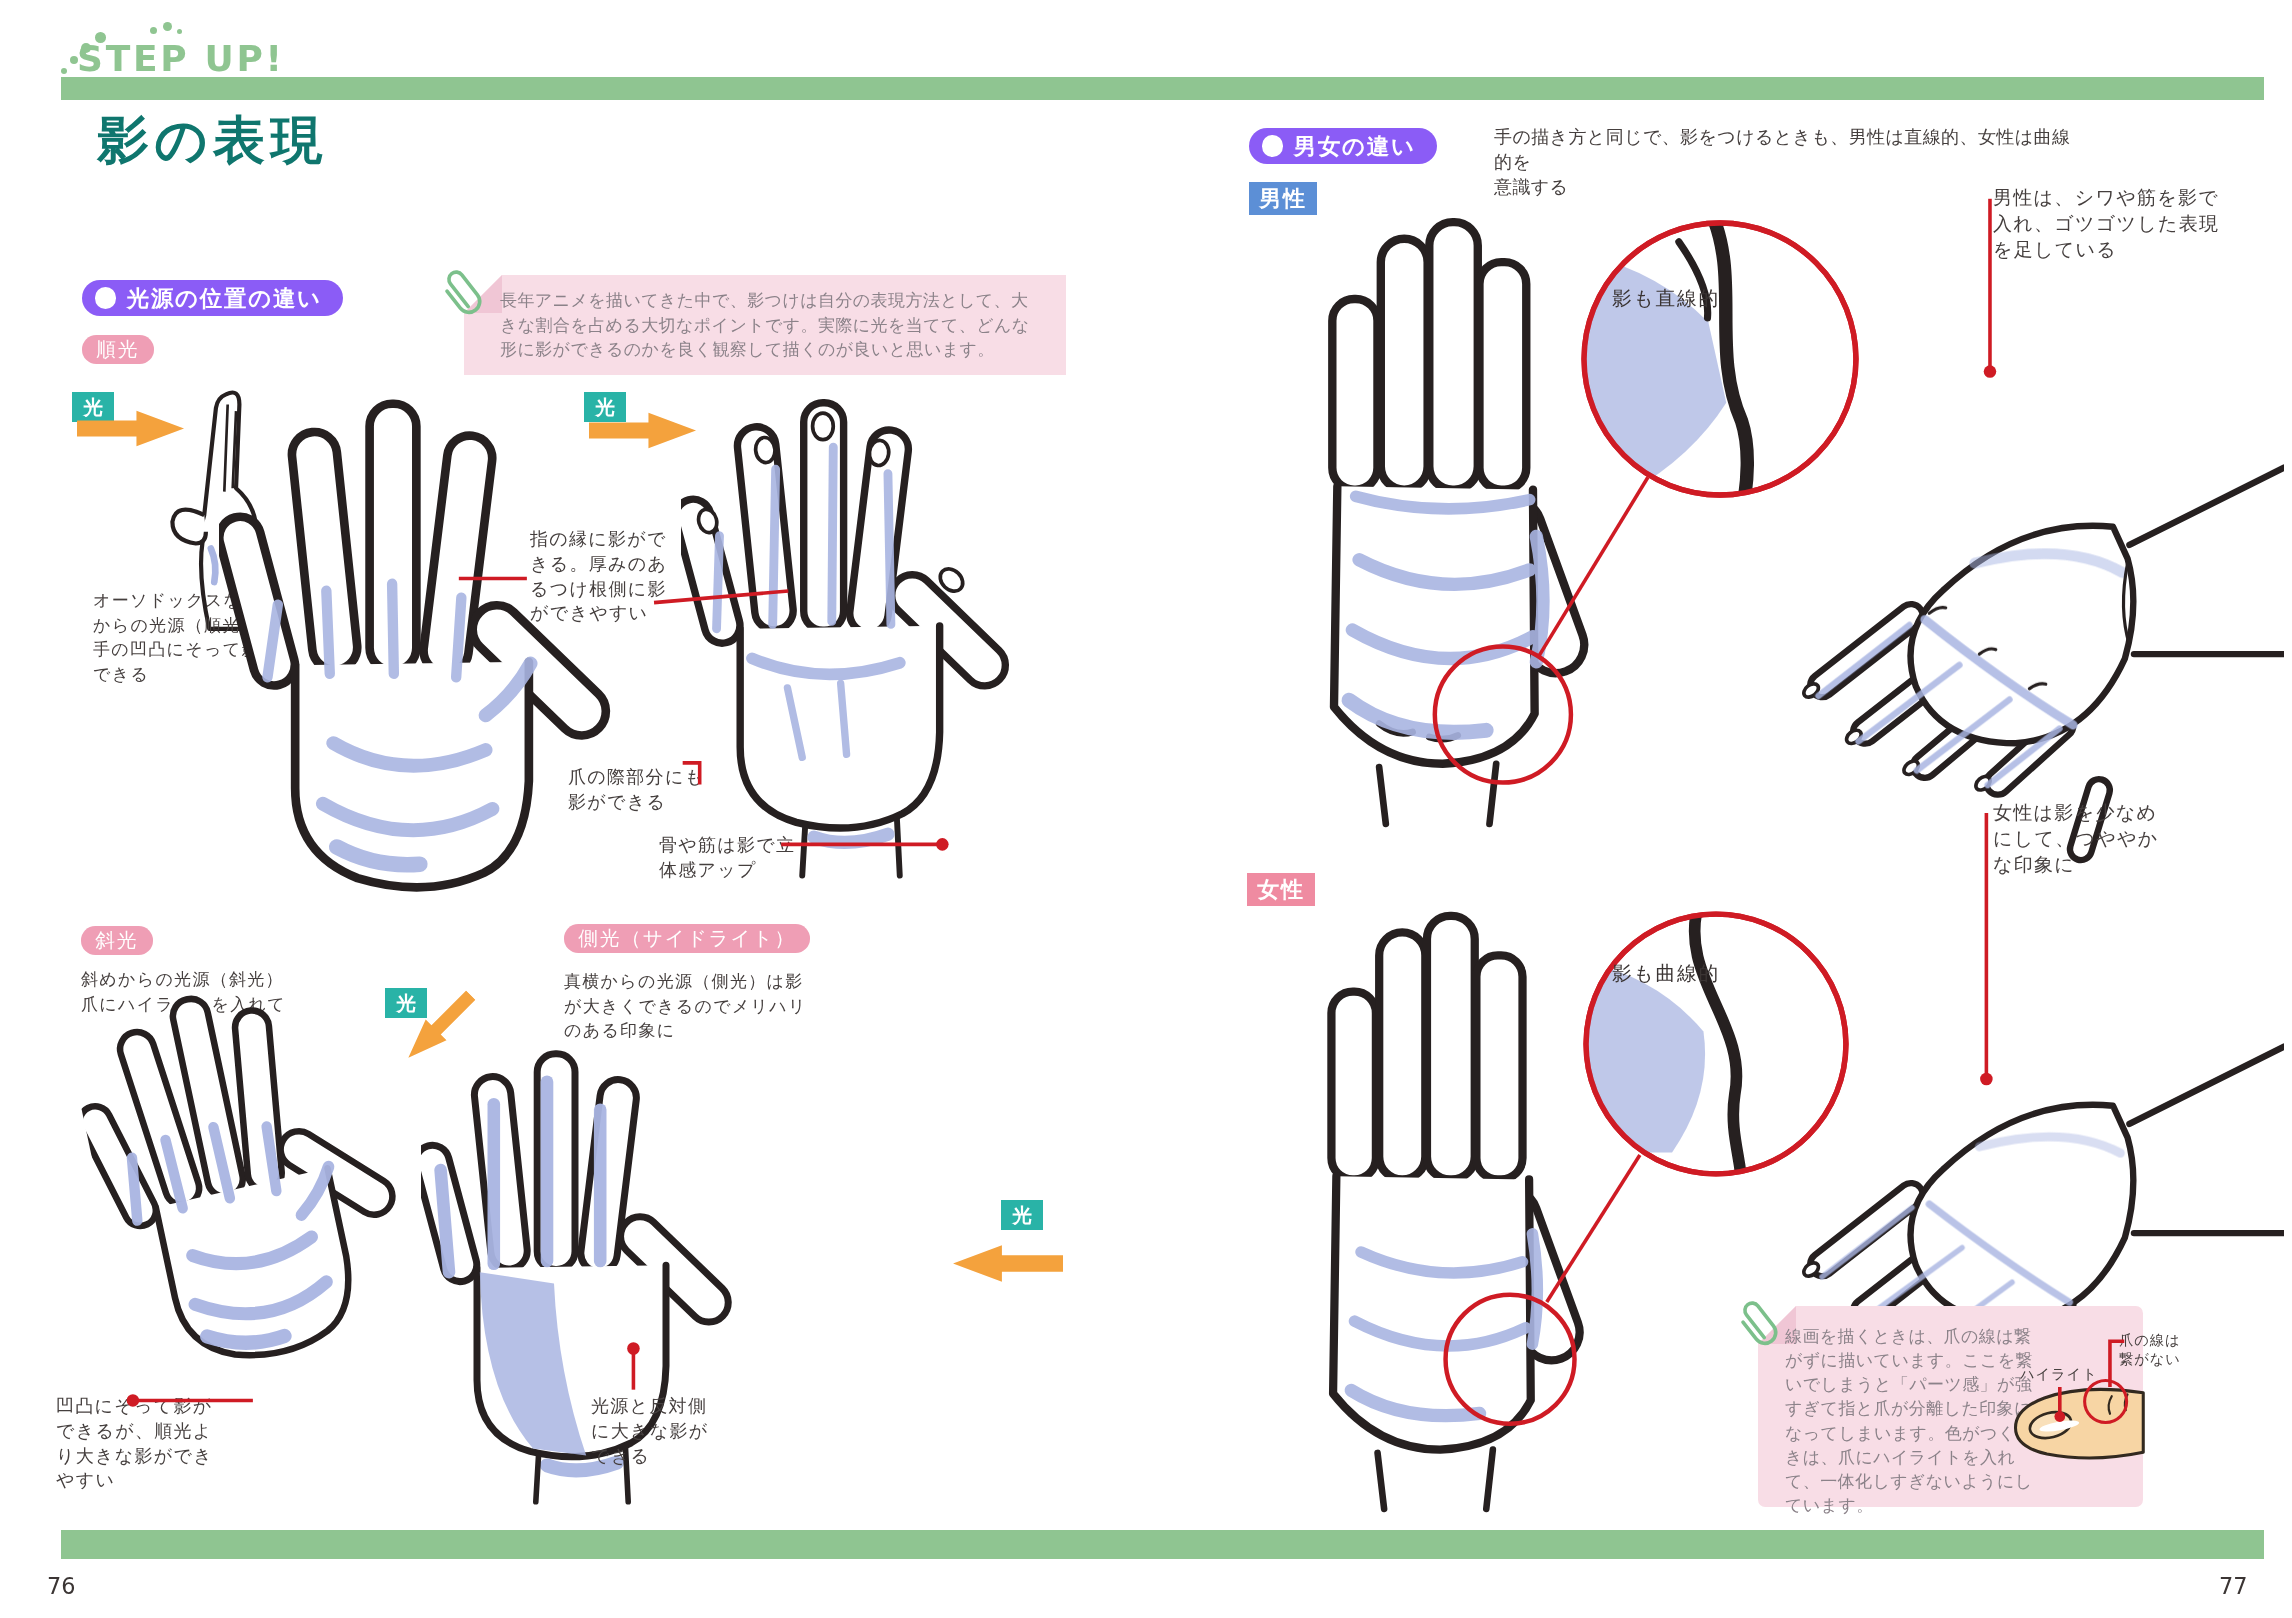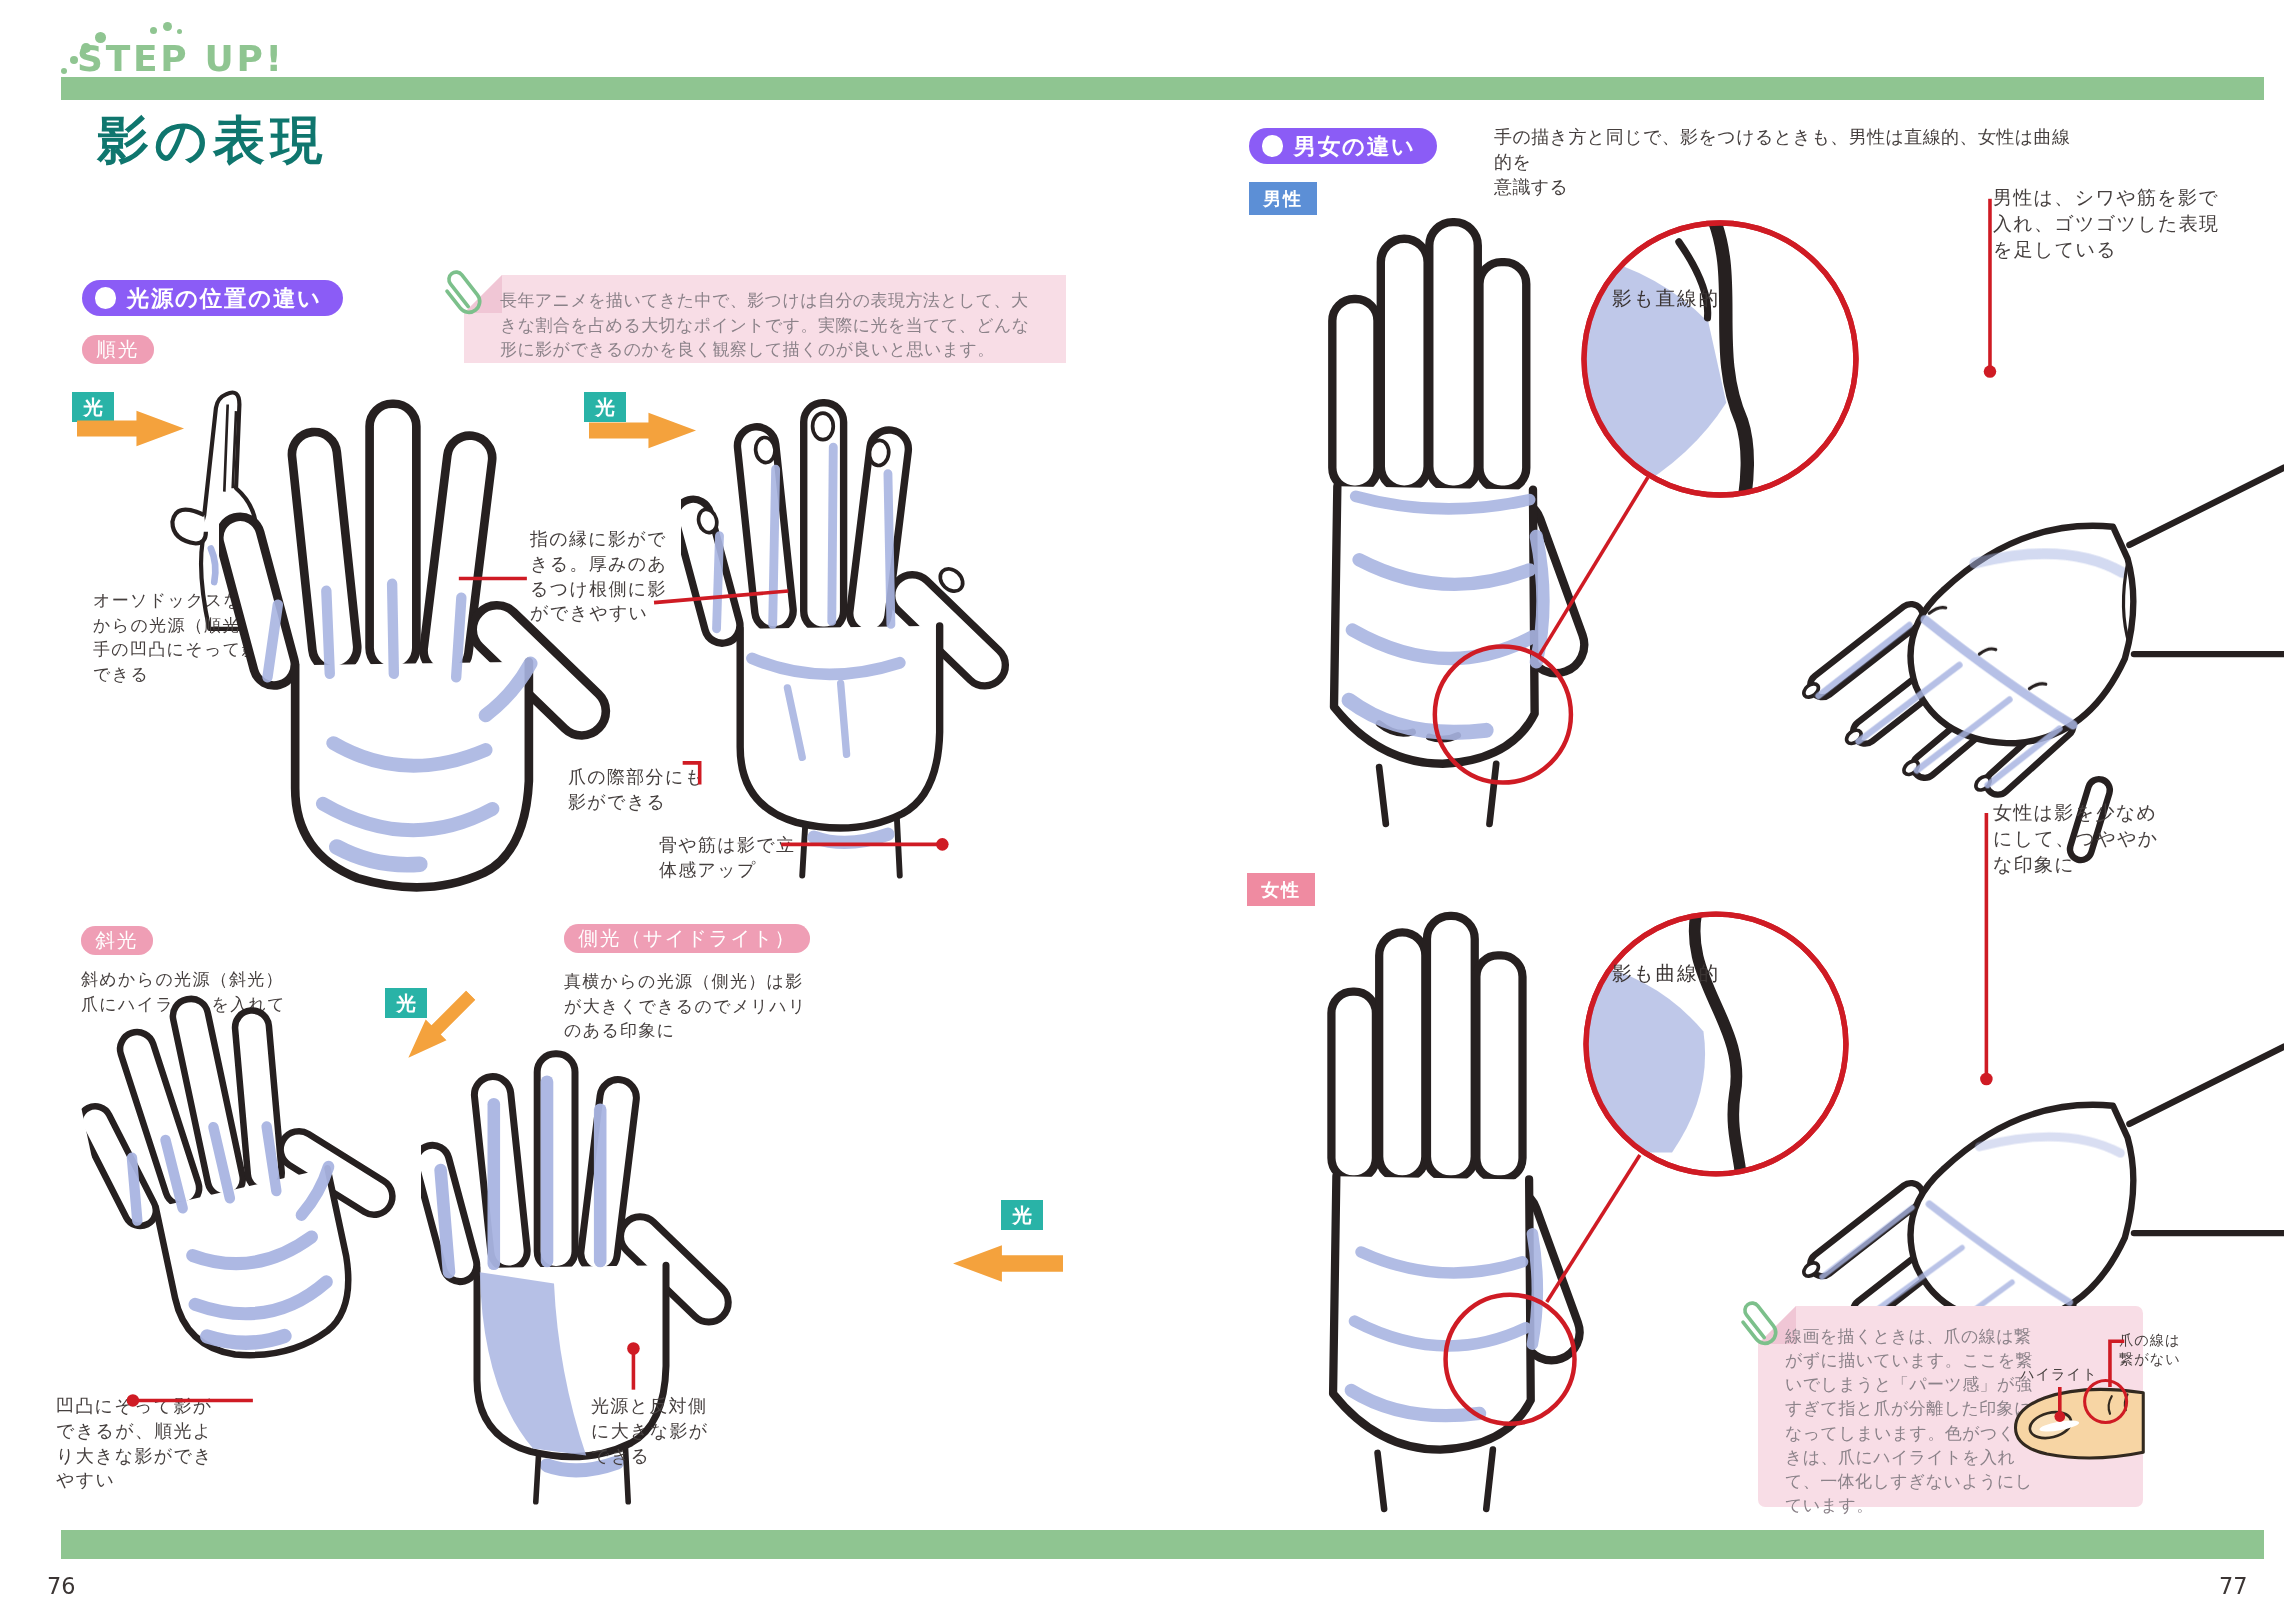--- a/index.html
+++ b/index.html
@@ -12,21 +12,21 @@
   .title{font-size:52px;font-weight:900;color:#0f766e;letter-spacing:5.4px;}
   .intro{font-size:17px;color:#3c3737;line-height:1.85;letter-spacing:0.4px;white-space:pre-line;}
   .pill-green{display:flex;align-items:center;gap:10.7px;background:#8b5cf6;color:#fff;
     border-radius:19.7px;height:36px;padding:0 21.5px 0 12.5px;font-size:22.4px;font-weight:bold;letter-spacing:1.8px;}
   .pill-dot{width:21.5px;height:21.5px;border-radius:50%;background:#ffffff;}
   .tag-pink{display:inline-flex;align-items:center;justify-content:center;background:#ef9eb5;color:#fff;
     border-radius:14.3px;height:29px;padding:0 14.3px;font-size:19.7px;letter-spacing:1.8px;}
   .tag-light{display:flex;align-items:center;justify-content:center;background:#29b3a7;color:#fff;
     width:42px;height:30px;font-size:19.7px;font-weight:bold;}
   .tag-sex{display:flex;align-items:center;justify-content:center;color:#fff;width:68px;height:33px;
-    font-size:18px;font-weight:bold;letter-spacing:1.8px;}
+    font-size:22px;font-weight:bold;letter-spacing:1.8px;}
   .caption{font-size:17px;color:#453f3e;line-height:1.45;letter-spacing:1.3px;white-space:pre-line;}
   .ann{font-size:18px;color:#453f3e;line-height:1.38;letter-spacing:1.3px;white-space:pre-line;}
   .note-box{background:#f8dde6;color:#8b8289;font-size:17px;line-height:1.42;letter-spacing:0.4px;}
   .note-text{white-space:pre-line;}
   .circle-note{font-size:19.7px;color:#3b3534;letter-spacing:1.8px;}
   .pagenum{font-size:22.4px;color:#3b3534;}
   .small-label{font-size:14.3px;color:#453f3e;letter-spacing:0.9px;white-space:pre-line;line-height:1.3;}
   svg{display:block;}
 </style>
 </head>
@@ -45,21 +45,21 @@
   <div class="abs bar" style="left:61px;top:77px;width:2203px;height:23px;"></div>
   <div class="abs bar" style="left:61px;top:1530px;width:2203px;height:29px;"></div>
 
   <div class="abs title" style="left:97px;top:106px;">影の表現</div>
 
   <div class="abs pill-green" style="left:82px;top:280px;">
     <span class="pill-dot"></span>
     <span>光源の位置の違い</span>
   </div>
 
-  <div class="abs note-box" style="left:464px;top:275px;width:602px;height:88px;">
+  <div class="abs note-box" style="left:464px;top:275px;width:602px;height:100px;">
     <svg class="abs" style="left:0;top:0;" width="38" height="38" viewBox="0 0 42 42">
       <polygon points="0,0 42,0 0,42" fill="#ffffff"></polygon>
       <polygon points="42,0 0,42 42,42" fill="#e9b3c6" opacity="0.55"></polygon>
     </svg>
     <div class="abs note-text" style="left:36px;top:13.4px;width:546px;">長年アニメを描いてきた中で、影つけは自分の表現方法として、大きな割合を占める大切なポイントです。実際に光を当てて、どんな形に影ができるのかを良く観察して描くのが良いと思います。</div>
   </div>
   <svg class="abs" style="left:441px;top:262px;" width="47" height="56" viewBox="0 0 52 62">
     <g transform="rotate(-38 26 31)">
       <path d="M18,48 L18,16 a8,8 0 0 1 16,0 L34,44 a12,12 0 0 1 -24,0 L10,20" fill="none" stroke="#7cc08b" stroke-width="4" stroke-linecap="round"></path>
     </g>

